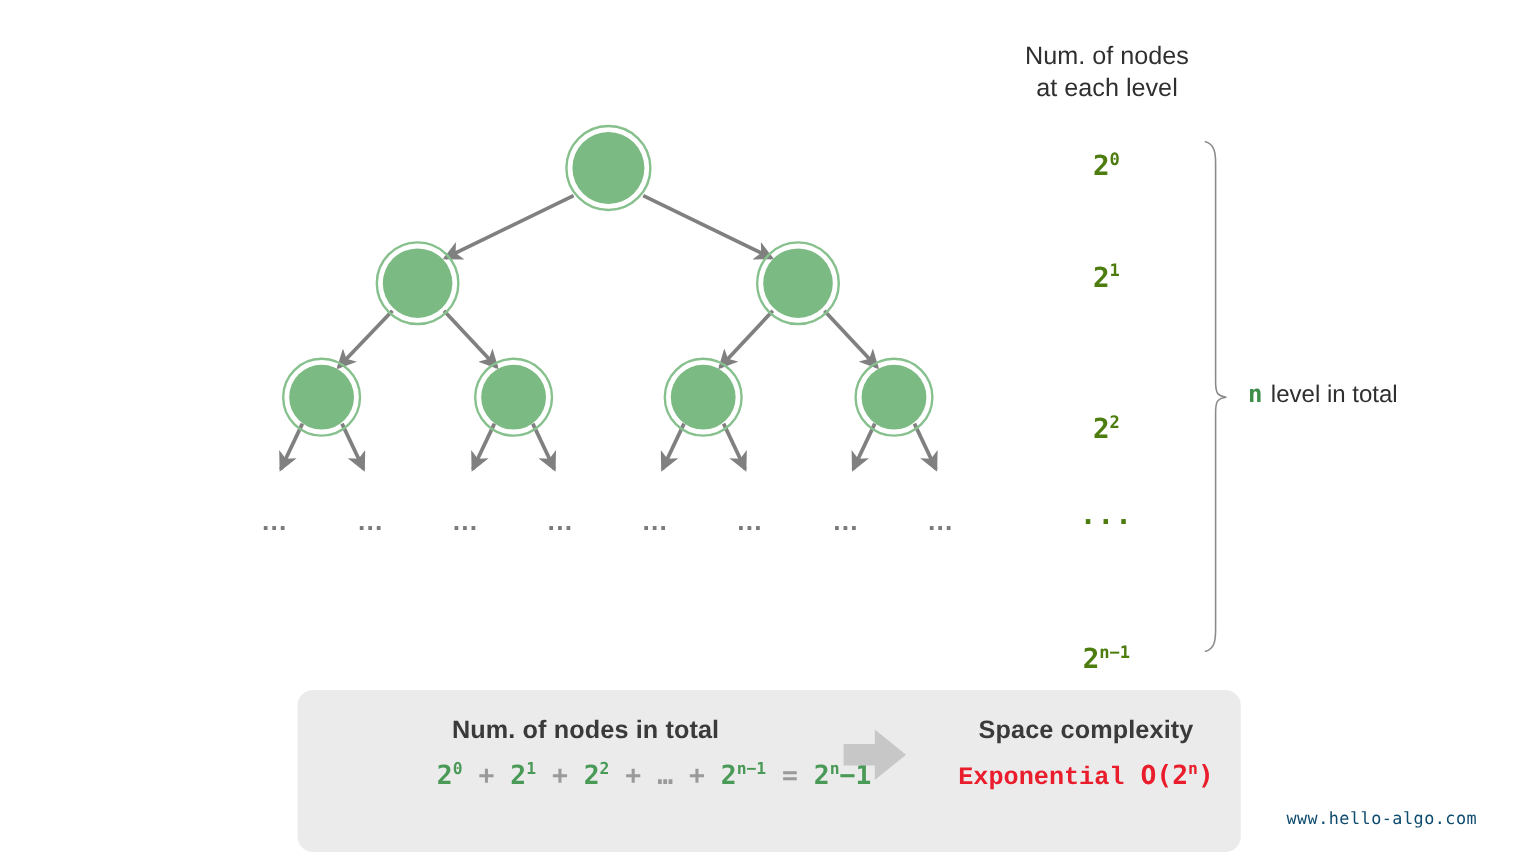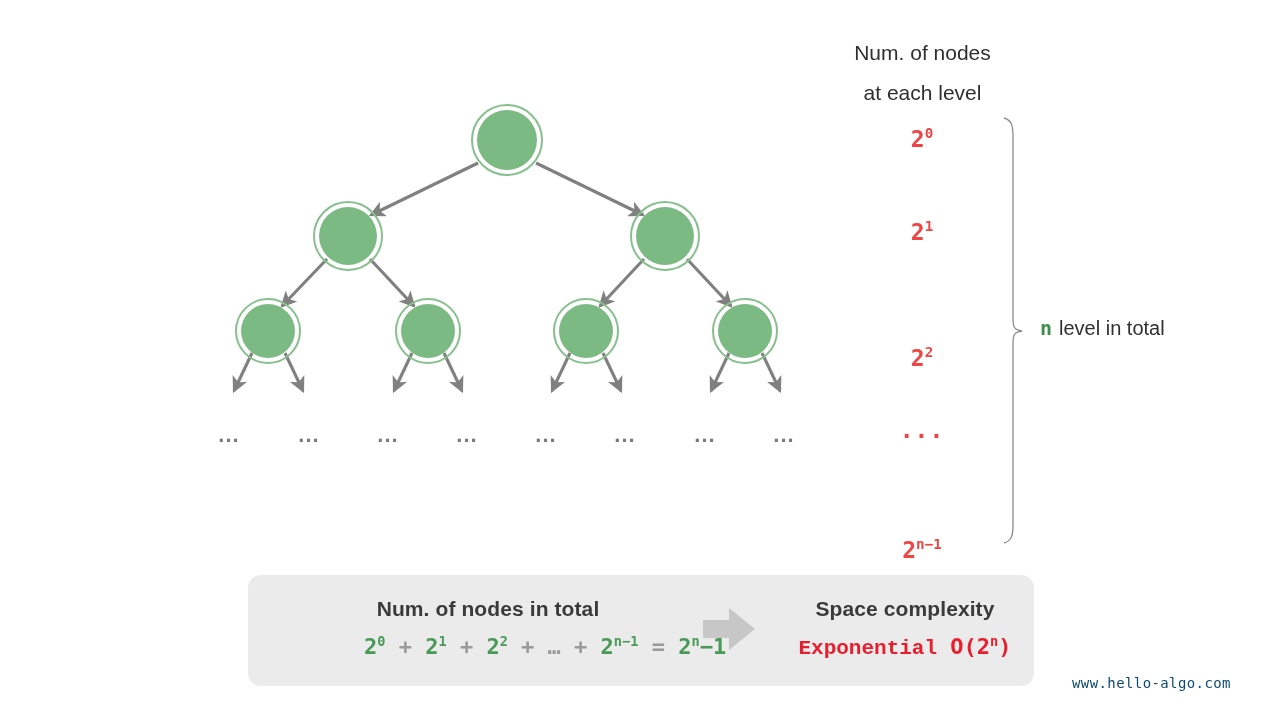--- a/index.html
+++ b/index.html
@@ -30,34 +30,34 @@
   }
 
   
   .header-label {
     position: absolute;
     left: 820px;
     top: 33px;
     width: 205px;
     text-align: center;
     font-size: 21px;
-    line-height: 40px;
+    line-height: 27px;
     color: #2f2f2f;
     white-space: pre-line;
   }
 
   
   .level-label {
     position: absolute;
     width: 120px;
     text-align: center;
     font-family: "DejaVu Sans Mono", "Liberation Mono", monospace;
     font-weight: bold;
     font-size: 23px;
-    color: #ef4444;
+    color: #4d7c0f;
     letter-spacing: 0px;
   }
   .level-label sup {
     font-size: 0.62em;
     vertical-align: super;
     line-height: 0;
   }
   .level-label.dots {
     font-size: 23px;
     letter-spacing: 1px;
@@ -91,21 +91,21 @@
     color: #7a7a7a;
     line-height: 1;
   }
 
   
   #summary-panel {
     position: absolute;
     left: 248px;
     top: 575px;
     width: 786px;
-    height: 111px;
+    height: 135px;
     background: #ebebeb;
     border-radius: 13px;
   }
   .panel-col {
     position: absolute;
     text-align: center;
   }
   .panel-title {
     font-size: 21px;
     font-weight: bold;

